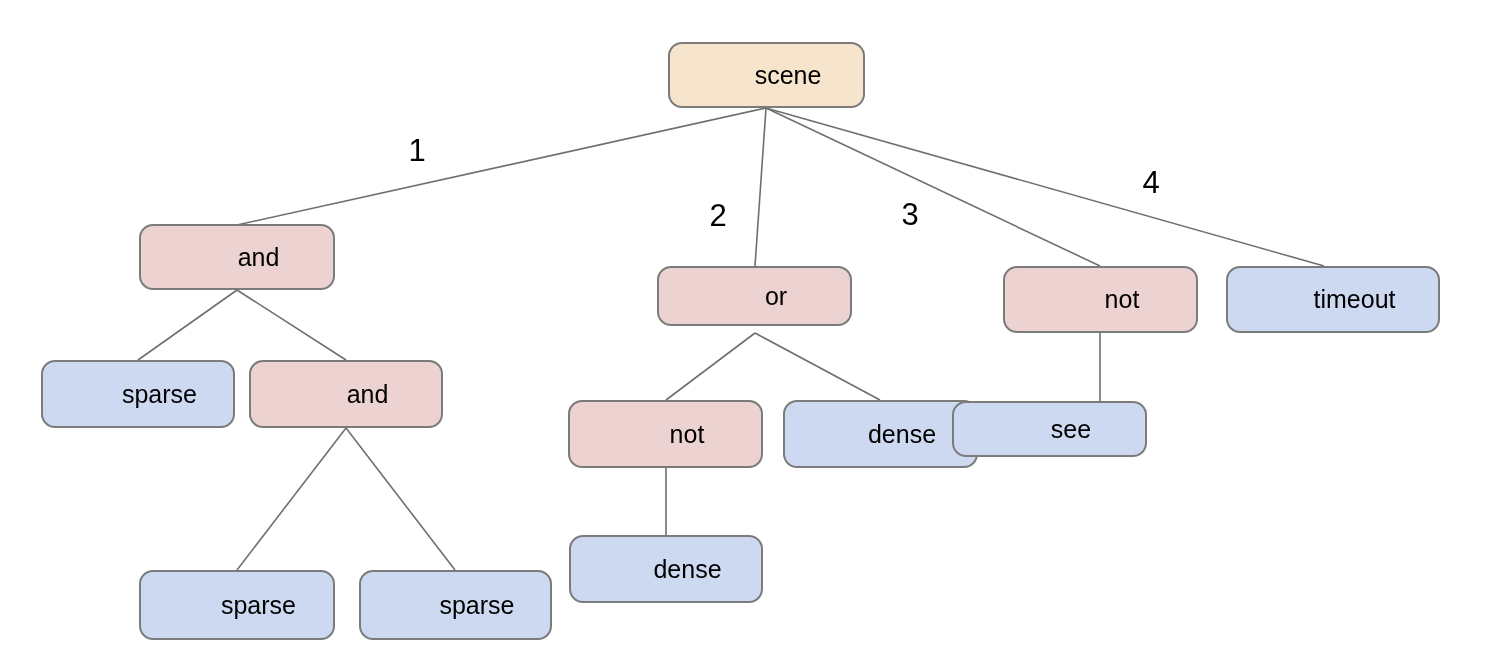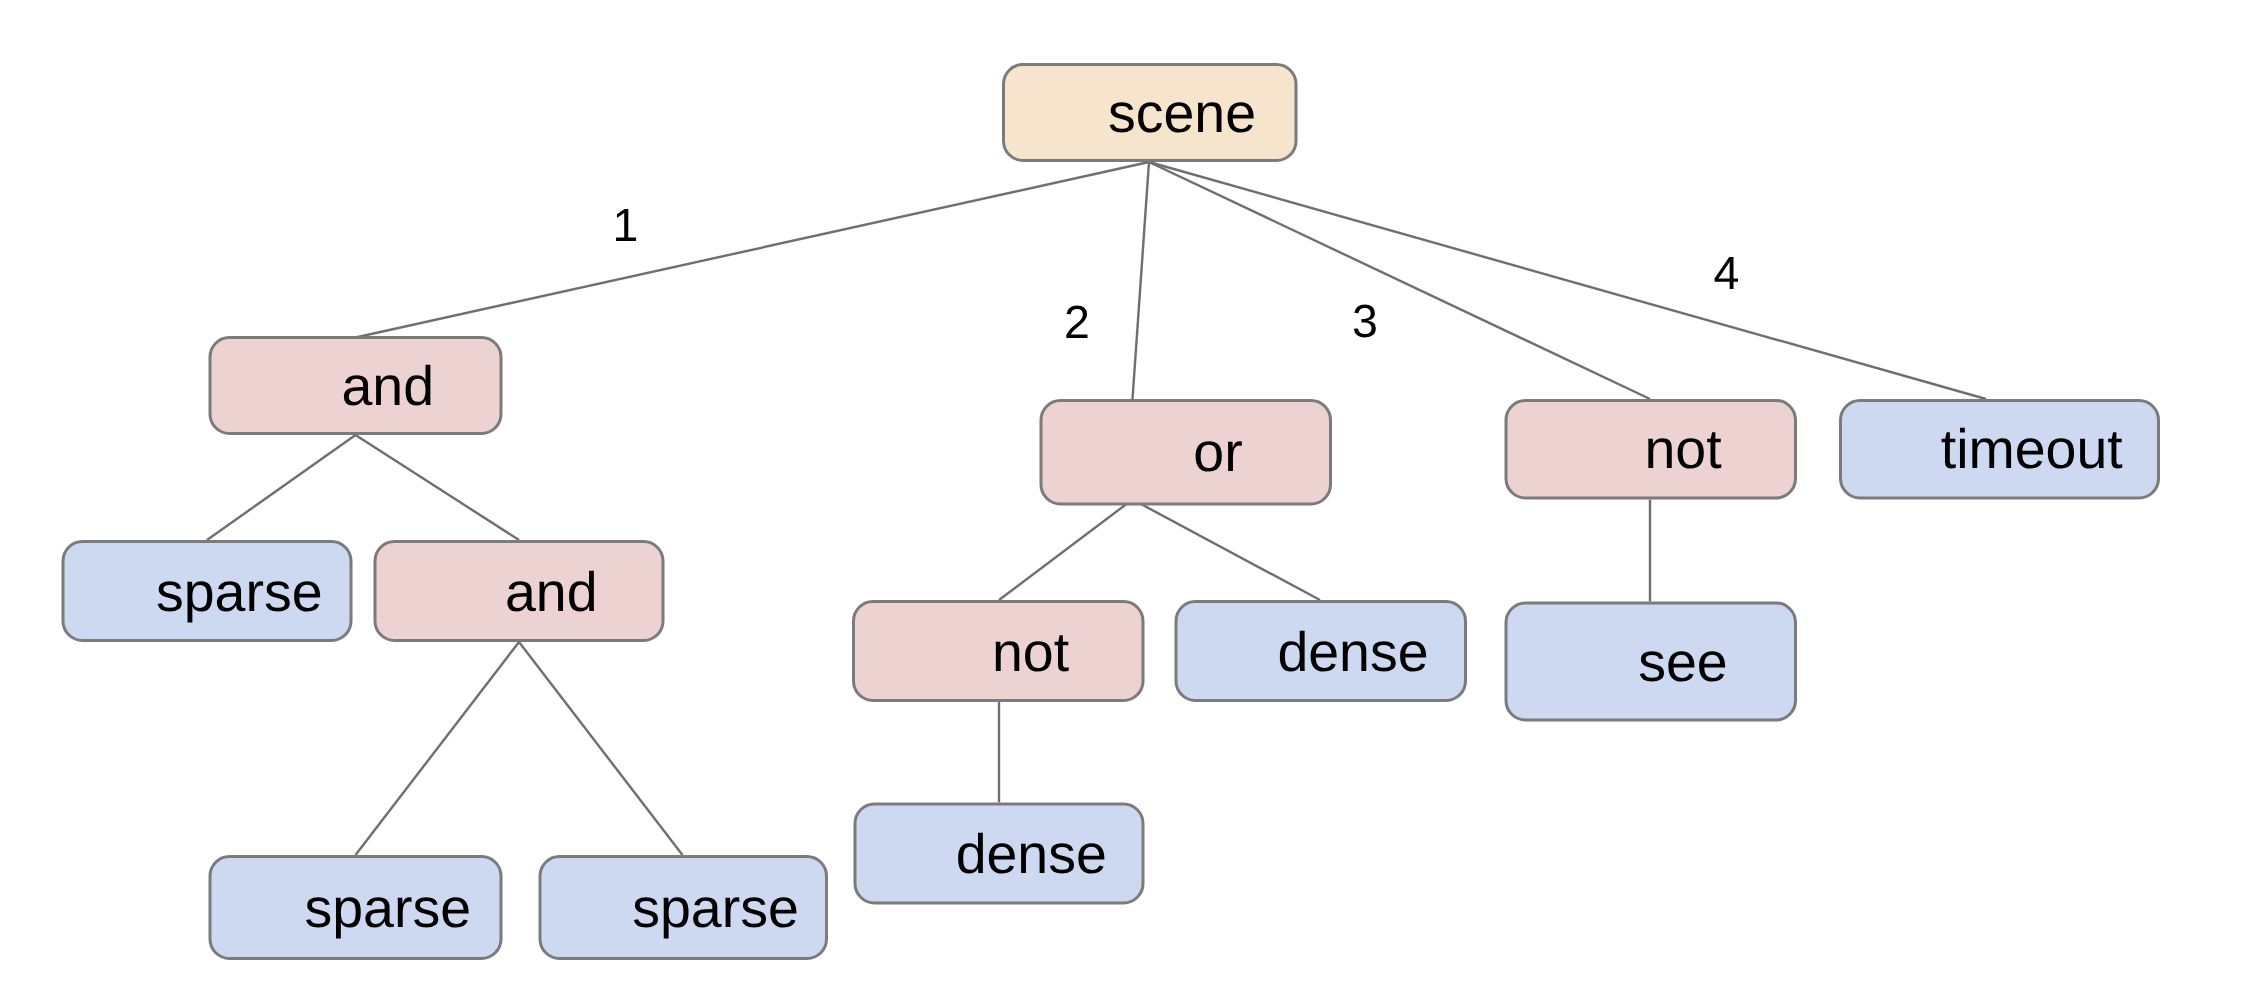--- a/index.html
+++ b/index.html
@@ -27,21 +27,21 @@
     stroke-width: 1.6;
   }
   .node {
     position: absolute;
     display: flex;
     align-items: center;
     justify-content: center;
     box-sizing: border-box;
     border: 2px solid var(--node-border, #7b7b7b);
     border-radius: 14px;
-    font-size: 37px;
+    font-size: 25px;
     color: var(--text, #000000);
     line-height: 1;
     user-select: none;
     padding-left: 43px;
   }
   .node.root { background: var(--root-fill, #f6e5cc); }
   .node.op   { background: var(--operator-fill, #ecd2d0); }
   .node.leaf { background: var(--leaf-fill, #ccd9f0); }
   .edge-label {
     position: absolute;
@@ -74,35 +74,35 @@
 
   <div class="edge-label" style="left:417px; top:150px;">1</div>
   <div class="edge-label" style="left:718px; top:215px;">2</div>
   <div class="edge-label" style="left:910px; top:214px;">3</div>
   <div class="edge-label" style="left:1151px; top:182px;">4</div>
 
   <div class="node root" style="left:668px; top:42px;  width:197px; height:66px;">scene</div>
 
   <div class="node op" style="left:139px; top:224px; width:196px; height:66px;">and</div>
 
-  <div class="node op" style="left:657px; top:266px; width:195px; height:71px;margin-left:36px;">or</div>
+  <div class="node op" style="left:657px; top:266px; width:195px; height:60px;">or</div>
 
   <div class="node op" style="left:1003px; top:266px; width:195px; height:67px;">not</div>
 
   <div class="node leaf" style="left:1226px; top:266px; width:214px; height:67px;">timeout</div>
 
   <div class="node leaf" style="left:41px; top:360px; width:194px; height:68px;">sparse</div>
 
   <div class="node op" style="left:249px; top:360px; width:194px; height:68px;">and</div>
 
   <div class="node op" style="left:568px; top:400px; width:195px; height:68px;">not</div>
 
   <div class="node leaf" style="left:783px; top:400px; width:195px; height:68px;">dense</div>
 
-  <div class="node leaf" style="left:1003px; top:401px; width:195px; height:80px;">see</div>
+  <div class="node leaf" style="left:952px; top:401px; width:195px; height:56px;">see</div>
 
   <div class="node leaf" style="left:569px; top:535px; width:194px; height:68px;">dense</div>
 
   <div class="node leaf" style="left:139px; top:570px; width:196px; height:70px;">sparse</div>
 
   <div class="node leaf" style="left:359px; top:570px; width:193px; height:70px;">sparse</div>
 
 </div>
 
 </body></html>

